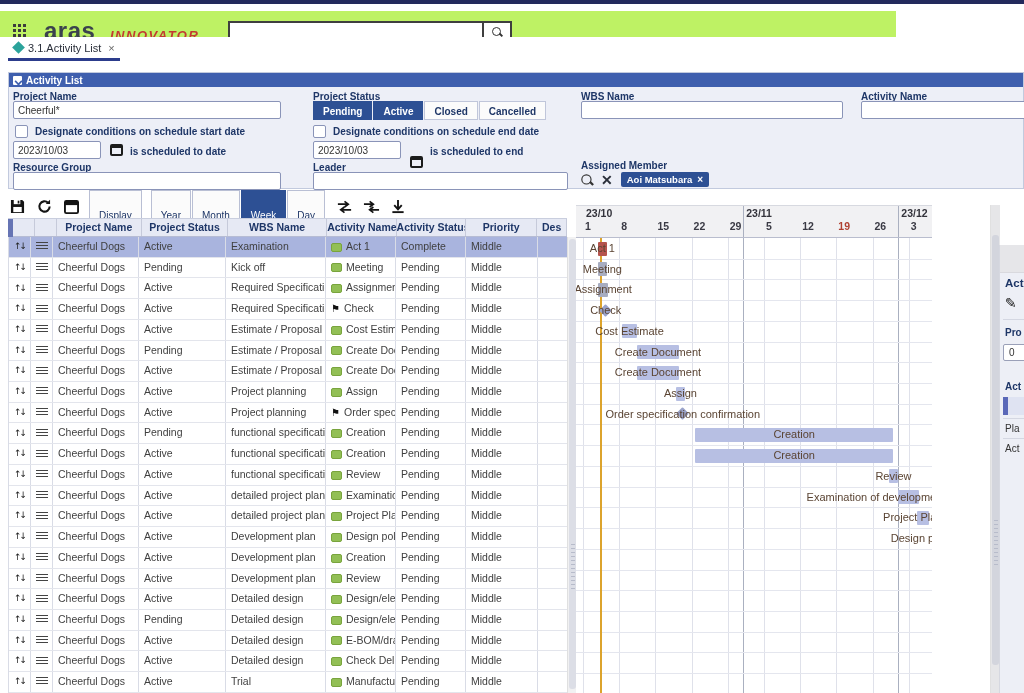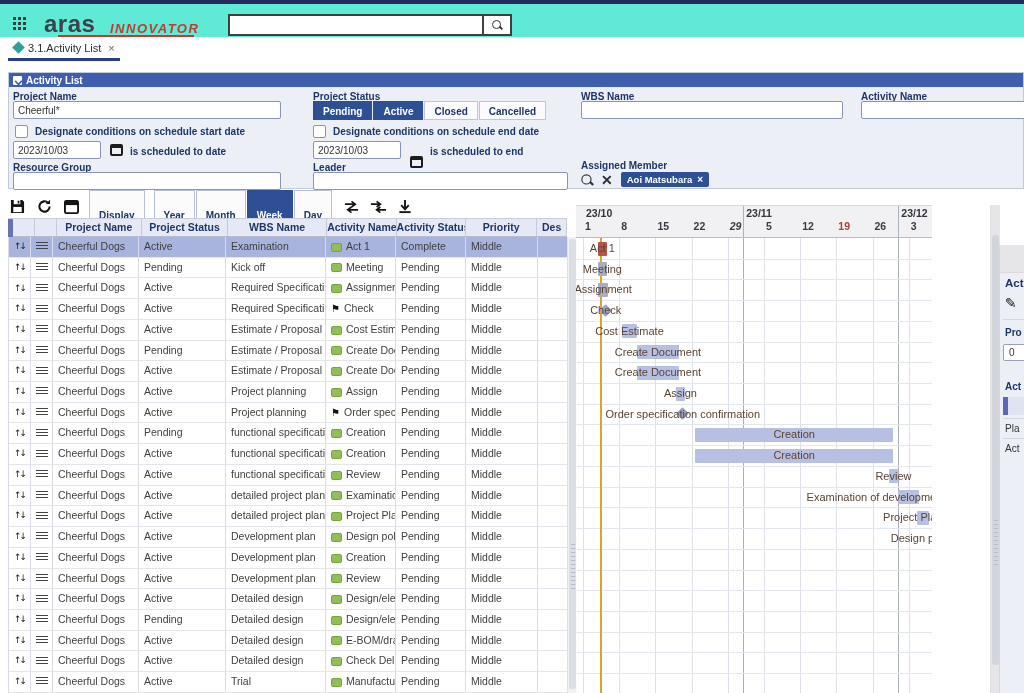--- a/index.html
+++ b/index.html
@@ -2,21 +2,21 @@
 <html><head>
 <meta charset="utf-8">
 <style>
   html,body{margin:0;padding:0;background:#fff;}
   .app{position:relative;width:1024px;height:693px;overflow:hidden;
        font-family:"Liberation Sans",sans-serif;background:#fff;}
   .abs{position:absolute;}
 
   
   .topstrip{left:0;top:0;width:1024px;height:4px;background:#232a5c;}
-  .appheader{left:0;top:4px;width:1024px;height:33px;background:#5eead4;}
+  .appheader{left:0;top:11px;width:896px;height:33px;background:#bef264;}
   .grid-icon{left:13px;top:13px;width:14px;height:14px;}
   .grid-icon i{position:absolute;left:0;top:0;width:3px;height:3px;background:#3c3c3c;
     box-shadow:5px 0 0 #3c3c3c,10px 0 0 #3c3c3c,0 5px 0 #3c3c3c,5px 5px 0 #3c3c3c,
     10px 5px 0 #3c3c3c,0 10px 0 #3c3c3c,5px 10px 0 #3c3c3c,10px 10px 0 #3c3c3c;}
   .logo-primary{left:44px;top:6px;font-size:24px;font-weight:bold;color:#3a424d;letter-spacing:.5px;}
   .logo-line{left:58px;top:31px;width:136px;height:2px;background:#c23b31;}
   .logo-secondary{left:110px;top:17px;font-size:13px;font-weight:bold;font-style:italic;
     color:#c23b31;letter-spacing:1.5px;}
   .searchbox{left:228px;top:10px;width:284px;height:22px;background:#fff;border:2px solid #3f3f3f;
     box-sizing:border-box;display:flex;}
@@ -57,21 +57,21 @@
   .amrow{position:absolute;display:flex;align-items:center;gap:8px;}
   .am-mag{transform:scale(1.15);cursor:pointer;}
   .am-x{font-size:14px;font-weight:bold;color:#2a2f3a;cursor:pointer;line-height:12px;}
   .chip{display:flex;align-items:center;gap:5px;background:#2d5094;color:#fff;border-radius:2px;
     font-size:9.5px;font-weight:bold;padding:2px 6px;cursor:pointer;}
   .chip .cx{font-size:10px;}
 
   
   .toolbar{left:8px;top:195px;width:560px;height:23px;background:#fff;display:flex;align-items:center;gap:9px;}
   .ticon{width:18px;height:18px;display:flex;align-items:center;justify-content:center;cursor:pointer;}
-  .tb-btn{height:19px;line-height:18px;padding:16px 9px;font-size:10px;font-weight:bold;color:#1e3667;
+  .tb-btn{height:19px;line-height:18px;padding:16px 9px;font-size:10px;font-weight:normal;color:#1e3667;
     background:#fbfbfb;border:1px solid #b9bfd4;cursor:pointer;box-sizing:border-box;}
   .tb-btn.act{background:#2d5094;color:#fff;border-color:#2d5094;}
   .zoomgrp{display:flex;}
   .zoomgrp .tb-btn{margin-right:1px;}
 
   
   .thead{left:8px;top:218px;width:559px;height:19px;background:#e6e9f4;display:flex;
     border-top:1px solid #c9cede;border-bottom:1px solid #b6bcd4;box-sizing:border-box;}
   .thead::before{content:"";position:absolute;left:0;top:0;width:5px;height:18px;background:#6674b4;}
   .hcell{font-size:10.5px;font-weight:bold;color:#1e3667;text-align:center;line-height:17px;
@@ -608,21 +608,21 @@
     </div>
   </div>
 
   <div class="abs gantt" id="gantt">
     <div class="ghead" id="ghead">
         <span class="gmonth" style="left: 10px;">23/10</span>
         <span class="gtick" style="left: 9px;">1</span>
         <span class="gtick" style="left: 45.19px;">8</span>
         <span class="gtick" style="left: 81.38px;">15</span>
         <span class="gtick" style="left: 117.57px;">22</span>
-        <span class="gtick" style="left: 153.76px; font-style: italic;">29</span>
+        <span class="gtick" style="left: 153.76px;">29</span>
         <span class="gmonth" style="left: 170.27px;">23/11</span>
         <span class="vline month" style="left: 167.27px; position: absolute; top: 0px; bottom: 0px;"></span>
         <span class="gtick" style="left: 189.95px;">5</span>
         <span class="gtick" style="left: 226.14px;">12</span>
         <span class="gtick hol" style="left: 262.33px;">19</span>
         <span class="gtick" style="left: 298.52px;">26</span>
         <span class="gmonth" style="left: 325.37px;">23/12</span>
         <span class="vline month" style="left: 322.37px; position: absolute; top: 0px; bottom: 0px;"></span>
         <span class="gtick" style="left: 334.71px;">3</span>
         <span class="gtick" style="left: 370.9px;">10</span>

